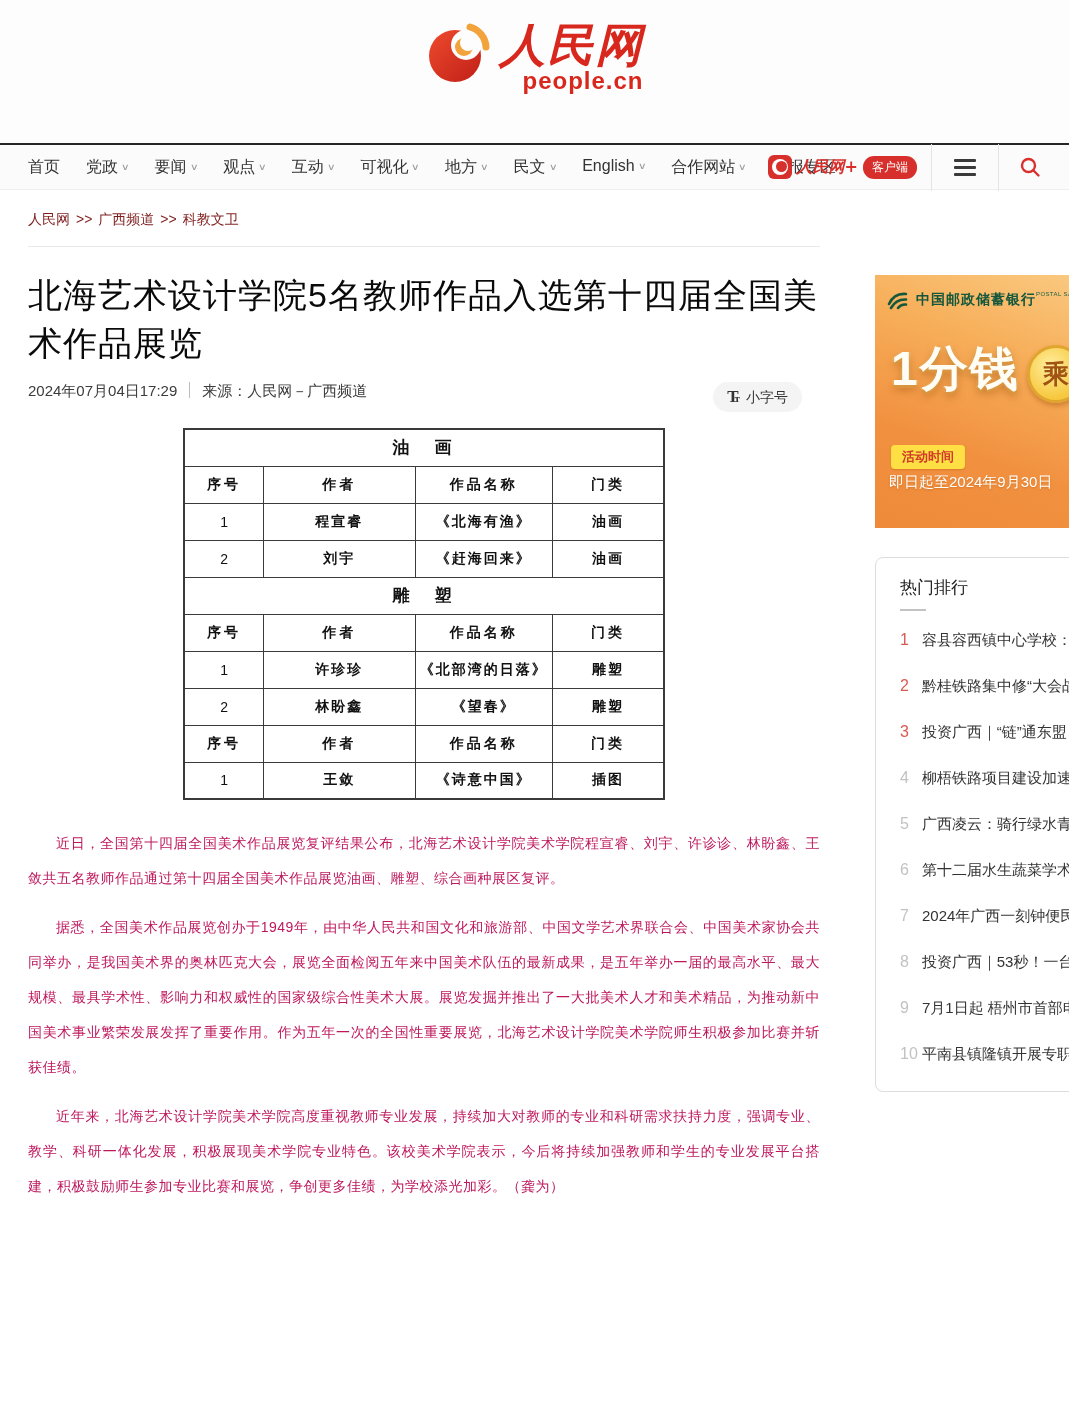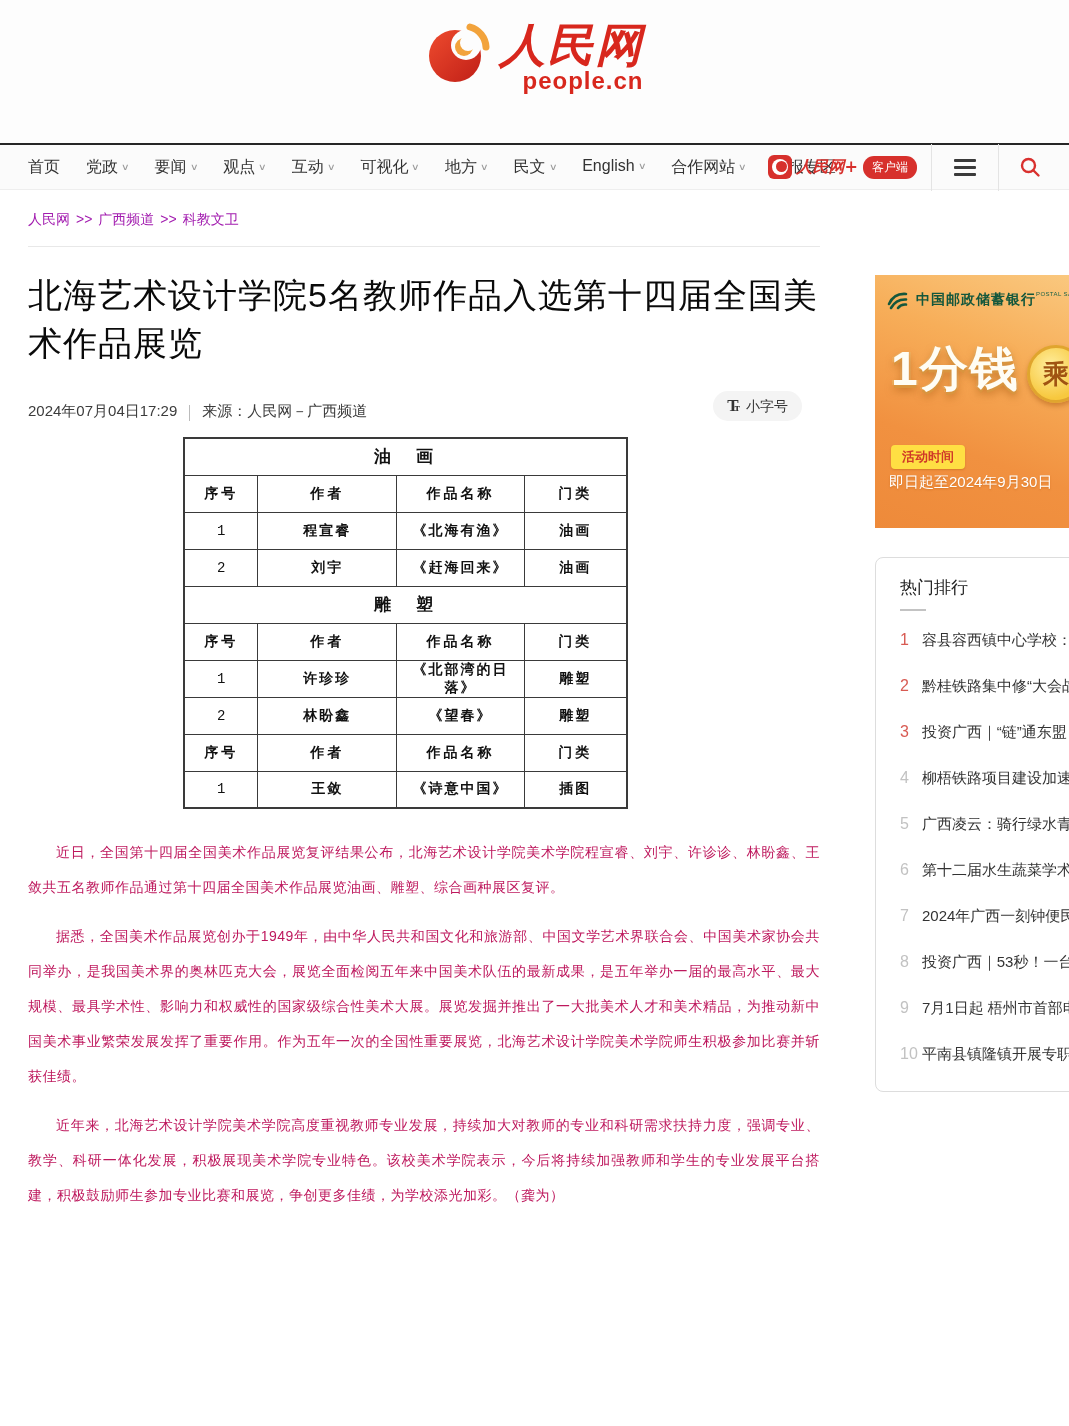--- a/index.html
+++ b/index.html
@@ -25,36 +25,36 @@
   .badge-tile::after { content:""; position:absolute; left:8px; top:6px; width:11px; height:11px; border-radius:50%; background:#d7302c; }
   .badge-brand { font-family:"DejaVu Serif","Liberation Serif",serif; font-style:italic; font-weight:bold; font-size:16px; color:#d7302c; }
   .badge-pill { background:#d7302c; color:#fff; font-size:12px; padding:3px 9px; border-radius:11px; }
   .nav-divider { width:1px; height:47px; background:#e4e4e4; }
   .hamburger { display:flex; flex-direction:column; gap:4px; padding:0 22px; cursor:pointer; }
   .hamburger span { display:block; width:22px; height:3px; background:#3a3a3a; border-radius:1px; }
   .search-btn { padding:0 20px; cursor:pointer; display:flex; align-items:center; }
 
   
   .main { position:absolute; left:28px; top:190px; width:792px; }
-  .breadcrumb { margin-top:21px; font-size:14px; color:#a21caf; }
+  .breadcrumb { margin-top:21px; font-size:14px; color:#7f1d1d; }
   .breadcrumb span { cursor:pointer; }
   .bc-sep { margin:0 6px; cursor:default; }
   .rule { margin-top:17px; border:none; border-top:1px solid #e8e8e8; width:100%; }
   .article-title { margin-top:24px; font-size:34px; font-weight:500; color:#0a0a0a; line-height:48px; letter-spacing:1px; width:800px; }
-  .meta-row { margin-top:24px; display:flex; align-items:flex-end; font-size:15px; color:#3c3c3c; position:relative; height:30px; }
+  .meta-row { margin-top:15px; display:flex; align-items:flex-start; font-size:15px; color:#3c3c3c; position:relative; height:30px; }
   .meta-sep { display:inline-block; width:1px; height:16px; background:#bbb; margin:0 12px; }
   .source-link { cursor:pointer; }
   .font-size-pill { position:absolute; right:18px; top:0; background:#f4f4f4; border-radius:16px; padding:5px 14px; display:flex; align-items:baseline; gap:6px; cursor:pointer; color:#333; }
   .tt-big { font-family:"Liberation Serif","DejaVu Serif",serif; font-size:17px; font-weight:bold; }
   .tt-small { font-family:"Liberation Serif","DejaVu Serif",serif; font-size:11px; font-weight:bold; margin-left:-4px; }
   .pill-label { font-size:14px; }
 
   
   .table-wrap { margin:16px auto 0; width:482px; }
-  table.works { border-collapse:collapse; width:445px; border:2px solid #3a3a3a;font-family:Liberation Mono, monospace; }
+  table.works { border-collapse:collapse; width:482px; border:2px solid #3a3a3a; }
   table.works td, table.works th { border:1px solid #3a3a3a; height:37px; text-align:center; vertical-align:middle; color:#111; }
   td.section-title { font-size:17px; font-weight:bold; letter-spacing:4px; }
   th.col-h { font-size:14px; font-weight:bold; letter-spacing:3px; }
   td.cell { font-size:14px; font-weight:bold; letter-spacing:2px; }
   td.cell.num { font-weight:normal; letter-spacing:0; font-size:14px; }
   .col-0{width:80px}.col-1{width:152px}.col-2{width:138px}.col-3{width:112px}
 
   .caption { margin-top:10px; text-align:center; font-family:"DejaVu Serif","Liberation Serif",serif; font-style:italic; font-size:15px; line-height:25px; color:#6f87a6; letter-spacing:2px; }
 
   

